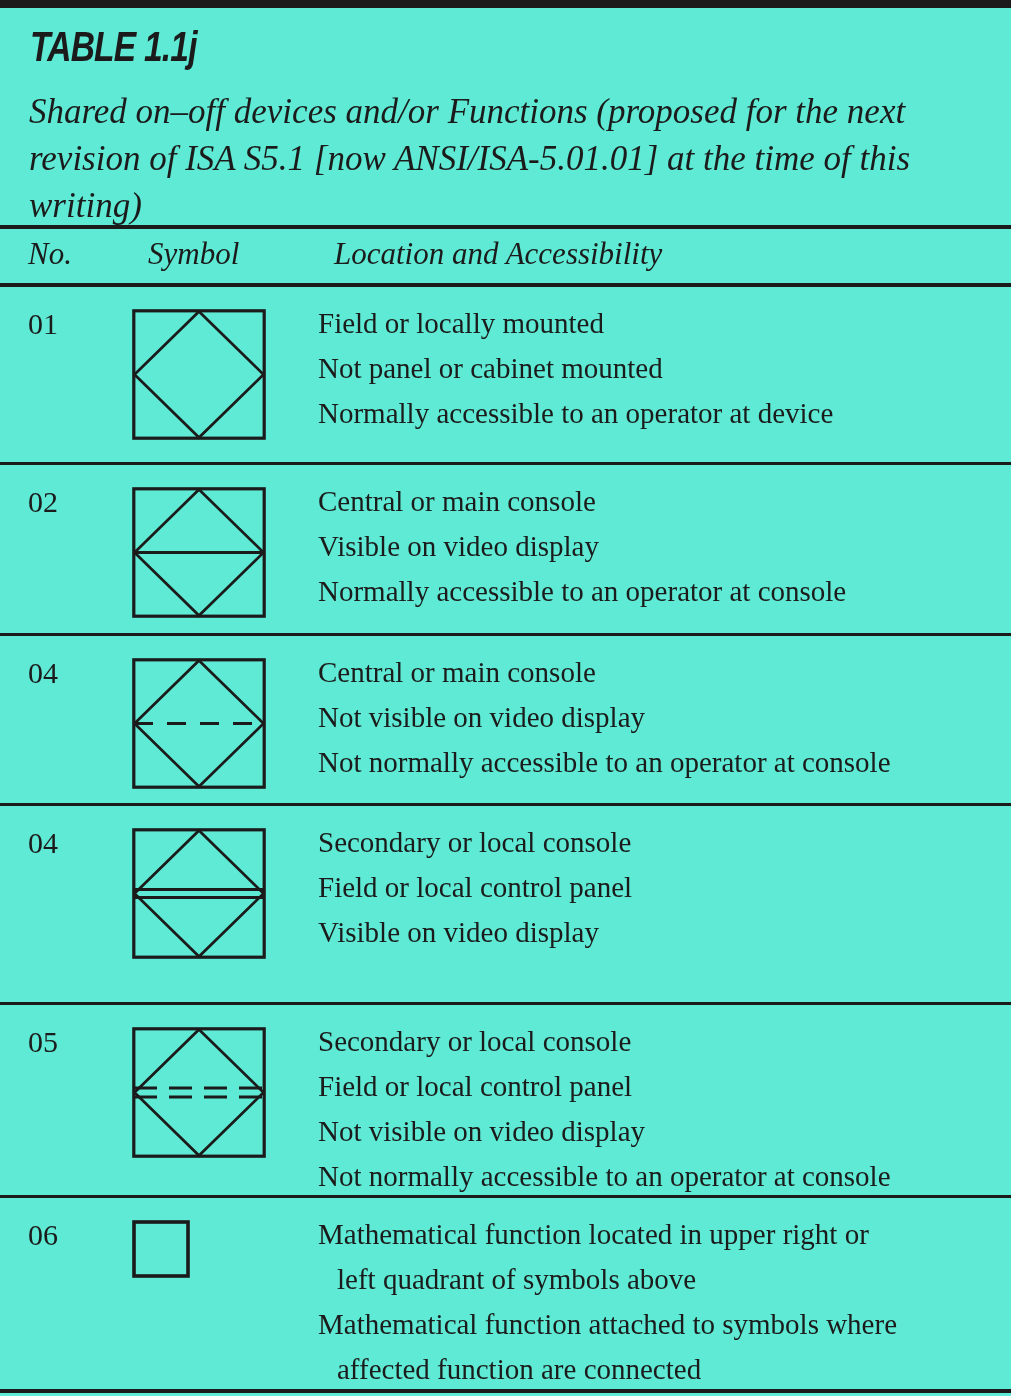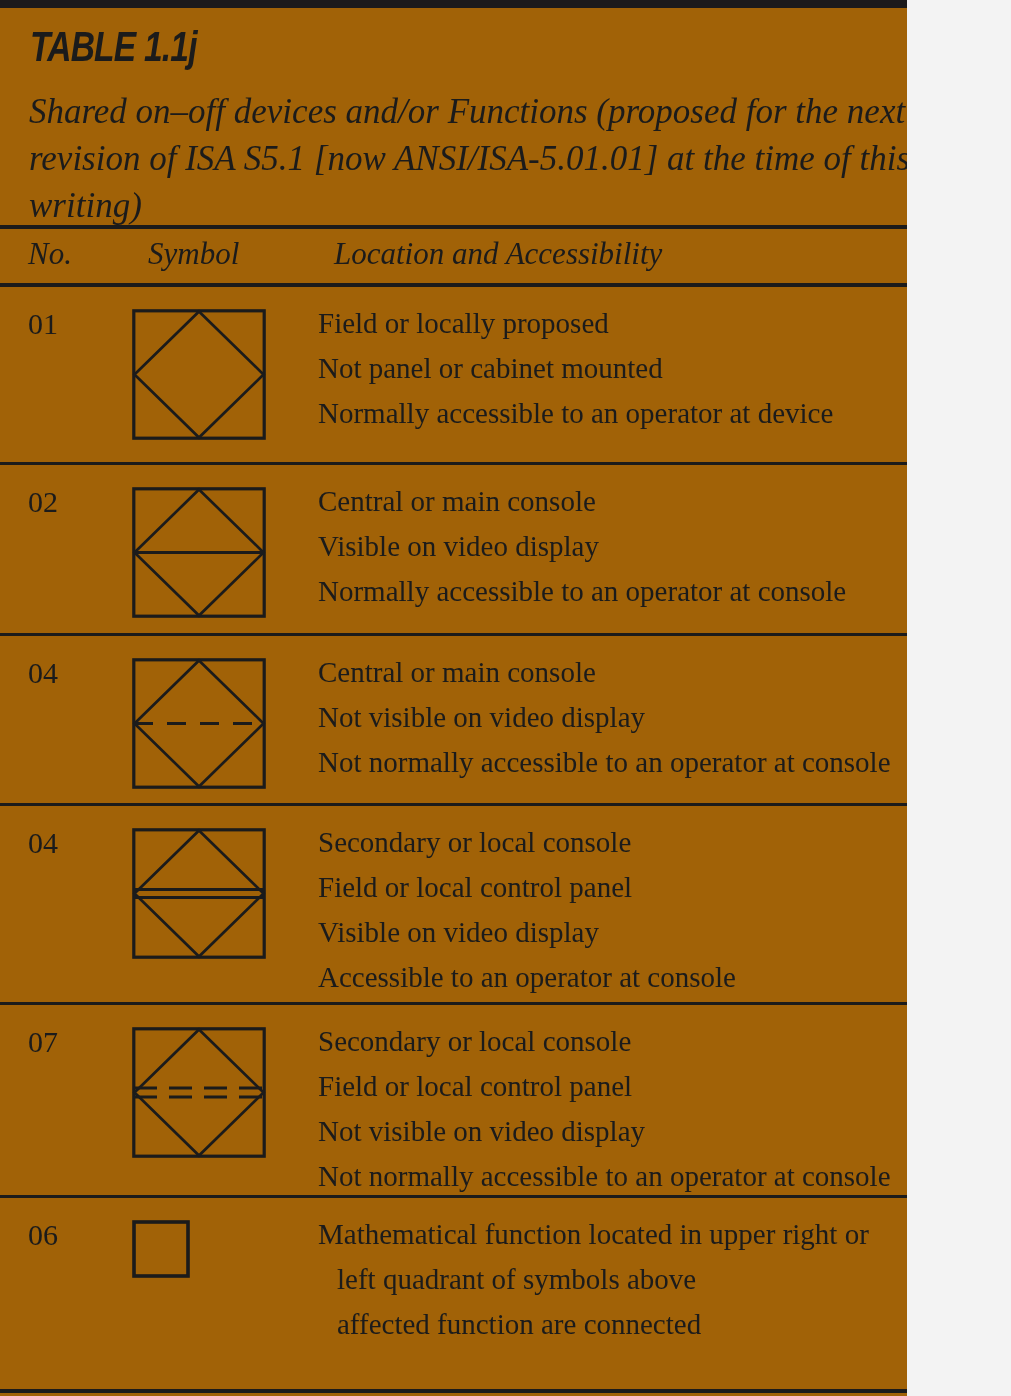--- a/index.html
+++ b/index.html
@@ -1,19 +1,19 @@
 <!DOCTYPE html>
 <html><head>
 <meta charset="utf-8">
 <style>
   html,body{margin:0;padding:0;background:#f3f3f3;}
   .page{
     position:relative;
-    width:907px;height:1396px;
-    background:#a16207;
+    width:1011px;height:1396px;
+    background:#5eead4;
     color:#1b1b1b;
     font-family:"Liberation Serif","DejaVu Serif",serif;
     overflow:hidden;
   }
   .topbar{
     position:absolute;top:0;left:0;width:1011px;height:8px;
     background:#1c1a1b;
   }
   .doc-title{
     position:absolute;left:30px;top:22px;
@@ -91,21 +91,21 @@
   <div class="rows">
       <div class="row">
         <div class="no">01</div>
         <div class="symcell">
           <svg width="134" height="131" viewBox="0 0 134 131">
             <rect x="1.8" y="1.8" width="130.4" height="127.4" fill="none" stroke="#1b1b1b" stroke-width="3.2"></rect>
             <path d="M67 2.5 L131.5 65.5 L67 128.5 L2.5 65.5 Z" fill="none" stroke="#1b1b1b" stroke-width="2.7"></path>
           </svg>
         </div>
         <div class="desc">
-          <div class="line">Field or locally proposed</div>
+          <div class="line">Field or locally mounted</div>
           <div class="line">Not panel or cabinet mounted</div>
           <div class="line">Normally accessible to an operator at device</div>
         </div>
       </div>
       <div class="row">
         <div class="no">02</div>
         <div class="symcell">
           <svg width="134" height="131" viewBox="0 0 134 131">
             <rect x="1.8" y="1.8" width="130.4" height="127.4" fill="none" stroke="#1b1b1b" stroke-width="3.2"></rect>
             <path d="M67 2.5 L131.5 65.5 L67 128.5 L2.5 65.5 Z" fill="none" stroke="#1b1b1b" stroke-width="2.7"></path>
@@ -140,25 +140,24 @@
             <rect x="1.8" y="1.8" width="130.4" height="127.4" fill="none" stroke="#1b1b1b" stroke-width="3.2"></rect>
             <path d="M67 2.5 L131.5 65.5 L67 128.5 L2.5 65.5 Z" fill="none" stroke="#1b1b1b" stroke-width="2.7"></path>
             <line x1="2" y1="61.5" x2="132" y2="61.5" stroke="#1b1b1b" stroke-width="3"></line>
             <line x1="2" y1="69.5" x2="132" y2="69.5" stroke="#1b1b1b" stroke-width="3"></line>
           </svg>
         </div>
         <div class="desc">
           <div class="line">Secondary or local console</div>
           <div class="line">Field or local control panel</div>
           <div class="line">Visible on video display</div>
-          <div class="line">Accessible to an operator at console</div>
         </div>
       </div>
       <div class="row">
-        <div class="no">07</div>
+        <div class="no">05</div>
         <div class="symcell">
           <svg width="134" height="131" viewBox="0 0 134 131">
             <rect x="1.8" y="1.8" width="130.4" height="127.4" fill="none" stroke="#1b1b1b" stroke-width="3.2"></rect>
             <path d="M67 2.5 L131.5 65.5 L67 128.5 L2.5 65.5 Z" fill="none" stroke="#1b1b1b" stroke-width="2.7"></path>
             <line x1="2" y1="61" x2="132" y2="61" stroke="#1b1b1b" stroke-width="3" stroke-dasharray="23 12"></line>
             <line x1="2" y1="70" x2="132" y2="70" stroke="#1b1b1b" stroke-width="3" stroke-dasharray="23 12"></line>
           </svg>
         </div>
         <div class="desc">
           <div class="line">Secondary or local console</div>
@@ -170,17 +169,18 @@
       <div class="row">
         <div class="no">06</div>
         <div class="symcell">
           <svg width="58" height="58" viewBox="0 0 58 58">
             <rect x="2" y="2" width="54" height="54" fill="none" stroke="#1b1b1b" stroke-width="3.6"></rect>
           </svg>
         </div>
         <div class="desc">
           <div class="line">Mathematical function located in upper right or</div>
           <div class="line indent">left quadrant of symbols above</div>
+          <div class="line">Mathematical function attached to symbols where</div>
           <div class="line indent">affected function are connected</div>
         </div>
       </div>
     </div>
 </div>
 
 </body></html>

